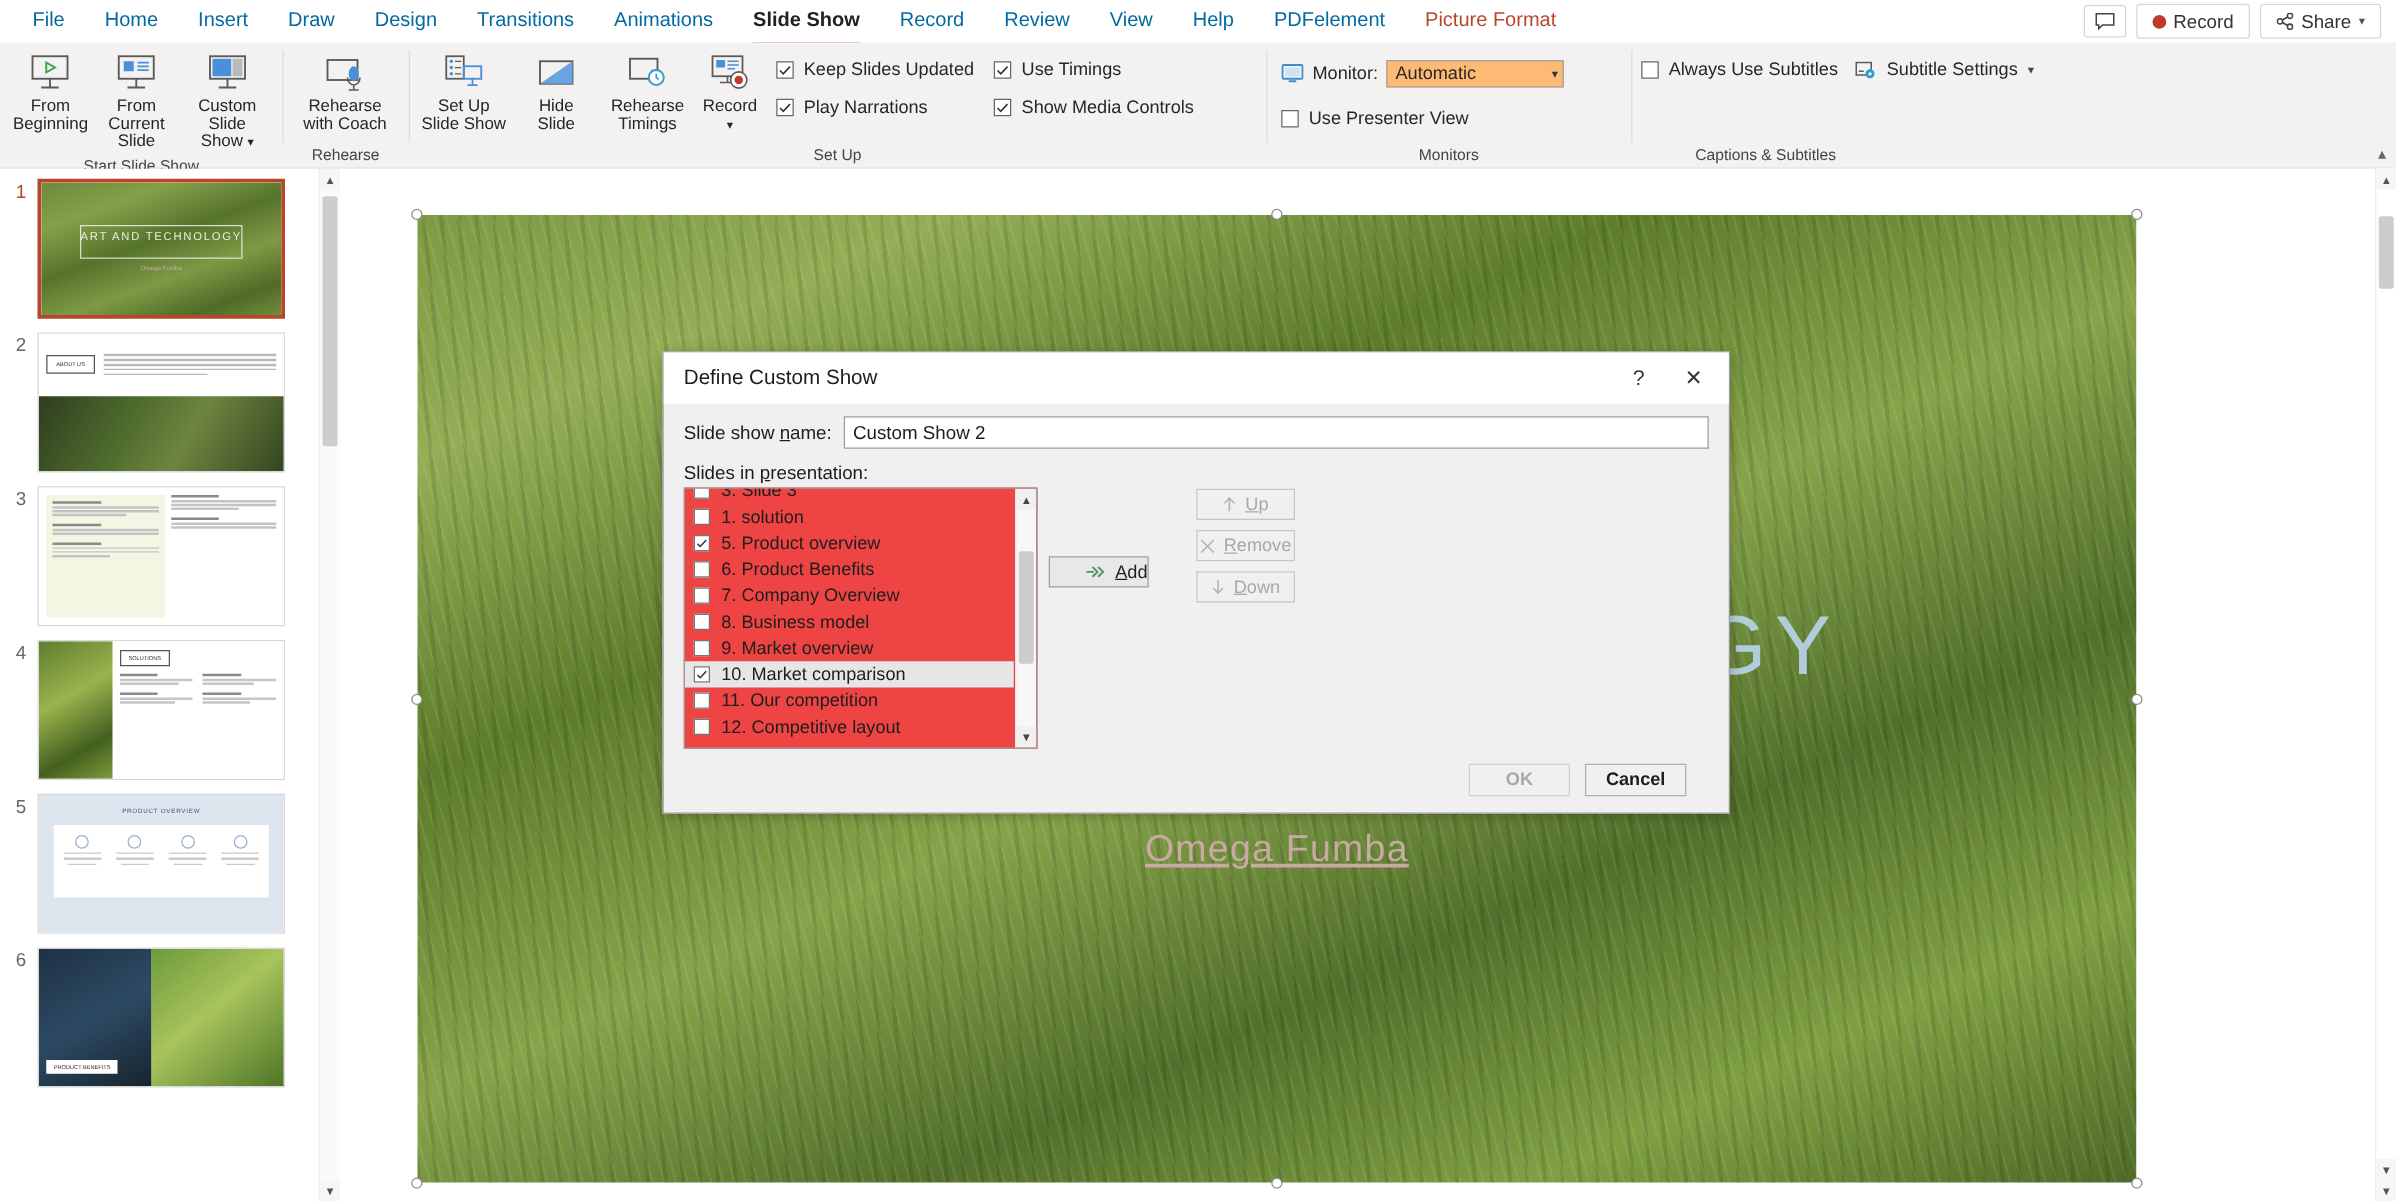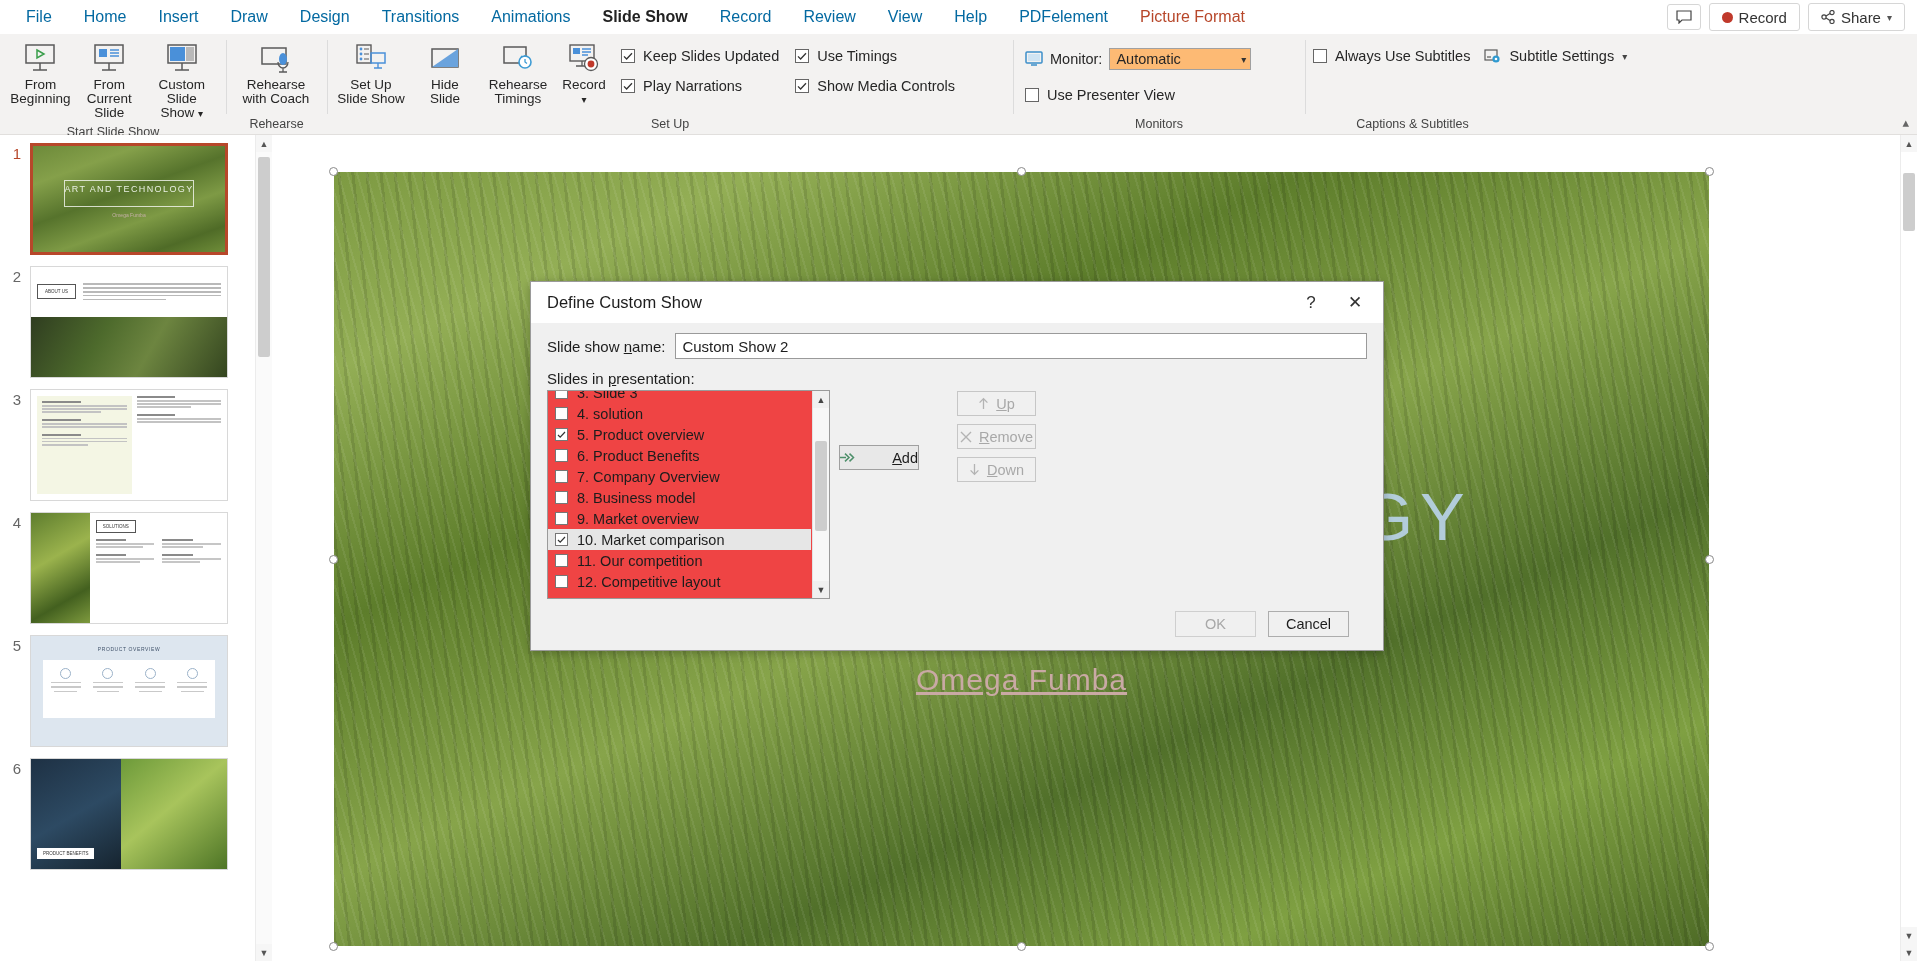--- a/index.html
+++ b/index.html
@@ -137,29 +137,29 @@
   .listbox { height:209px; border:1px solid #9a9a9a; background:#ef4444; position:relative; overflow:hidden; }
   .litems { position:absolute; left:0; right:18px; top:-9px; }
   .li { height:21px; display:flex; align-items:center; gap:9px; padding-left:7px; font-size:14.5px; color:#1d1d1d; }
   .li.sel { background:#e6e6e6; }
   .li .cbs { width:13px; height:13px; border:1px solid #767676; background:#fff; display:flex; align-items:center; justify-content:center; flex:0 0 auto; }
   .lb-scroll { position:absolute; right:0; top:0; bottom:0; width:17px; background:#f7f7f7; border-left:1px solid #e3e3e3; }
   .lb-scroll .btn { height:17px; display:flex; align-items:center; justify-content:center; font-size:9px; color:#444; background:#f0f0f0; }
   .lb-scroll .thmb { position:absolute; left:2px; right:2px; top:50px; height:90px; background:#cdcdcd; border-radius:2px; }
   .midcol { width:98px; display:flex; justify-content:center; padding-top:75px; }
   .addbtn { width:80px; height:25px; border:1px solid #a0a0a0; background:#e8e8e8; display:flex; align-items:center;
-            justify-content:space-between; gap:7px; font-size:14.5px; color:#1d1d1d; }
+            justify-content:flex-end; gap:7px; font-size:14.5px; color:#1d1d1d; }
   .rcol { width:284px; }
   .rbox { height:209px; border:1px solid #9a9a9a; background:#fff; }
   .btncol { width:108px; padding-top:21px; display:flex; flex-direction:column; align-items:flex-end; gap:8px; }
   .sbtn { width:79px; height:25px; border:1px solid #c6c6c6; background:#f0f0f0; display:flex; align-items:center;
           justify-content:center; gap:7px; font-size:14.5px; color:#a8a8a8; }
   .dlg-foot { display:flex; justify-content:flex-end; gap:12px; padding:12px 18px 0 0; }
   .fbtn { width:81px; height:26px; border:1px solid #adadad; background:#f0f0f0; display:flex; align-items:center;
-          justify-content:center; font-size:14.5px; color:#1d1d1d; }
+          justify-content:center; font-size:14.5px; color:#1d1d1d;font-weight:bold; }
   .fbtn.disabled { color:#a8a8a8; border-color:#cfcfcf; }
   .u { text-decoration:underline; }
 </style>
 </head>
 <body>
 
 <div class="tabbar">
   <div class="tab">File</div>
   <div class="tab">Home</div>
   <div class="tab">Insert</div>
@@ -614,21 +614,21 @@
       <div class="lcol">
         <div class="lcol-lbl">Slides in <span class="u">p</span>resentation:</div>
         <div class="listbox">
           <div class="litems">
             <div class="li">
               <span class="cbs"></span>
               <span>3. Slide 3</span>
             </div>
             <div class="li">
               <span class="cbs"></span>
-              <span>4. solution</span>
+              <span>1. solution</span>
             </div>
             <div class="li">
               <span class="cbs">
                   <svg width="9" height="8" viewBox="0 0 9 8">
                     <path d="M1 4L3.2 6.2 8 1" fill="none" stroke="#333" stroke-width="1.2"></path>
                   </svg>
                 </span>
               <span>5. Product overview</span>
             </div>
             <div class="li">

